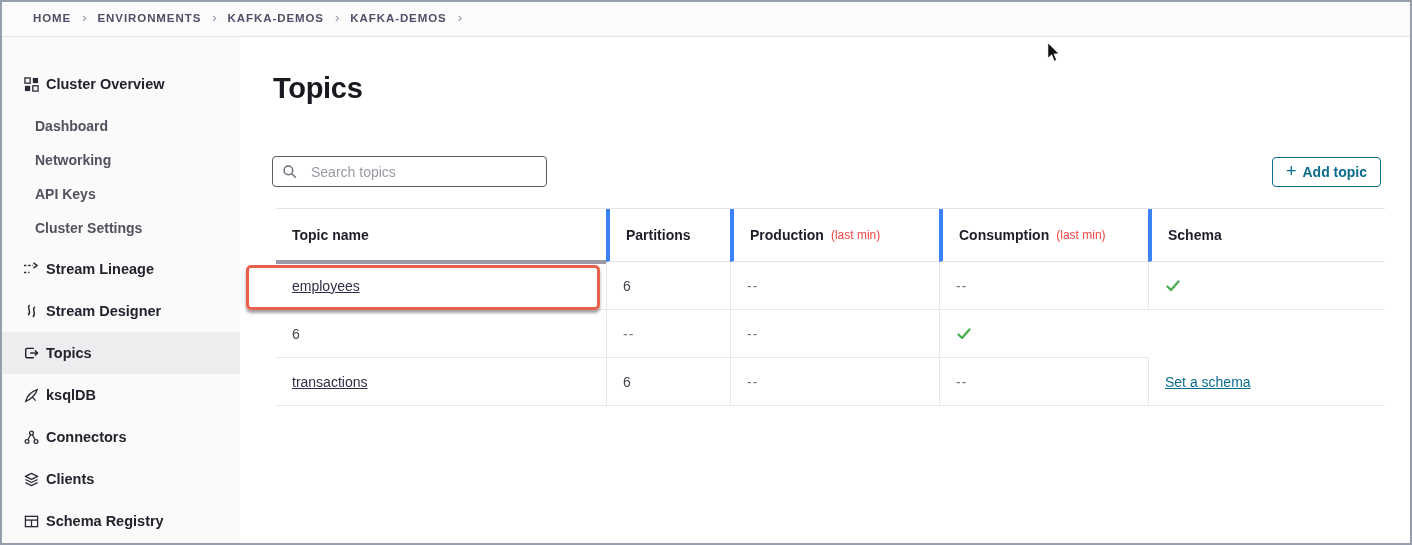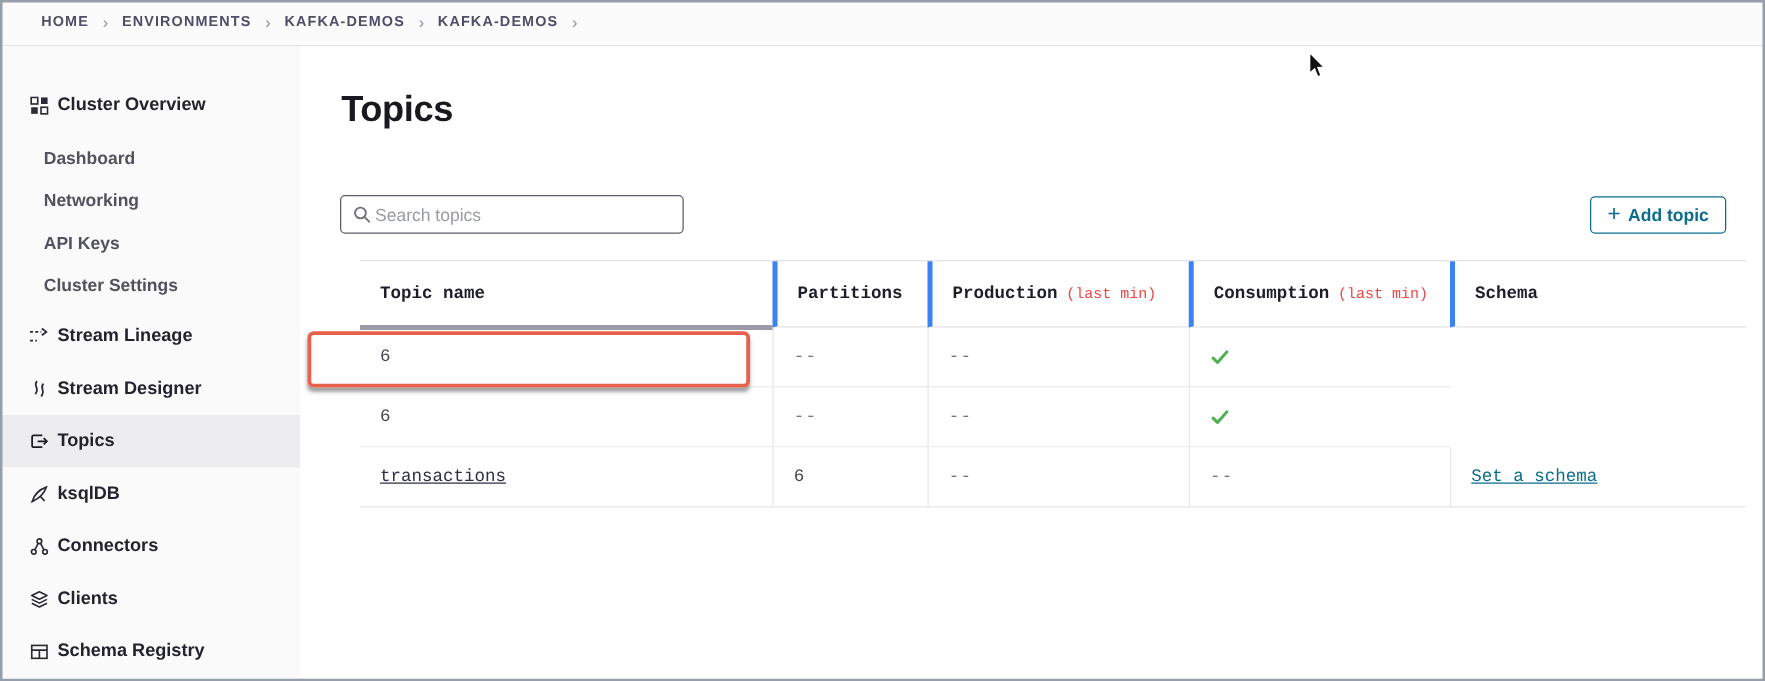--- a/index.html
+++ b/index.html
@@ -57,35 +57,35 @@
     font-size:29px; font-weight:700; color:#18181f; letter-spacing:-.3px;
   }
 
   .searchbox {
     position:absolute; left:32px; top:119px; width:275px; height:31px;
     border:1px solid #5c5c68; border-radius:4px; background:#fff;
     display:flex; align-items:center; padding-left:9px;
   }
   .searchbox input {
     border:none; outline:none; flex:1; font-size:14px; color:#0f766e;
-    font-family:"Liberation Sans",sans-serif; background:transparent; margin-left:3px;
+    font-family:"Liberation Sans",sans-serif; background:transparent; margin-left:14px;
   }
   .searchbox input::placeholder { color:#989aa6; }
 
   .add-btn {
     position:absolute; left:1032px; top:120px; width:109px; height:30px;
     border:1px solid #0b6d8e; border-radius:4px; background:#fff;
     color:#0b6d8e; font-size:14px; font-weight:700;
     display:flex; align-items:center; justify-content:center; gap:6px;
     cursor:pointer; font-family:"Liberation Sans",sans-serif;
   }
   .add-btn .plus { font-size:18px; font-weight:400; line-height:1; transform:translateY(-1px); }
 
   
-  .table { position:absolute; left:48px; top:171px; width:1109px;font-family:Liberation Mono, monospace; }
+  .table { position:absolute; left:36px; top:171px; width:1109px; }
   .thead, .trow {
     display:grid; grid-template-columns:330px 124px 209px 209px 237px;
   }
   .thead { height:54px; border-top:1px solid #e4e4e8; position:relative; }
   .th {
     display:flex; align-items:center; padding-left:16px;
     font-size:14px; font-weight:700; color:#1e1e2b;
     border-bottom:1px solid #e4e4e8;
   }
   .th .suffix { font-size:12px; font-weight:400; color:#ef4444; margin-left:7px; }
@@ -278,20 +278,23 @@
             <span>Consumption</span>
             <span class="suffix">(last min)</span>
           </div>
           <div class="th">
             <span>Schema</span>
           </div>
           <div class="sort-bar"></div>
         </div>
 
         <div class="trow">
+          <div class="td">
+            <span class="topic-link">employees</span>
+          </div>
           <div class="td">6</div>
           <div class="td dash">--</div>
           <div class="td dash">--</div>
           <div class="td">
             <span style="display:flex;">
               <svg width="16" height="16" viewBox="0 0 16 16" fill="none" stroke="#4caf50" stroke-width="2.4" stroke-linecap="round" stroke-linejoin="round">
                   <path d="M2.5 8.5 L6 12 L13.5 3.5"></path>
                 </svg>
             </span>
           </div>

